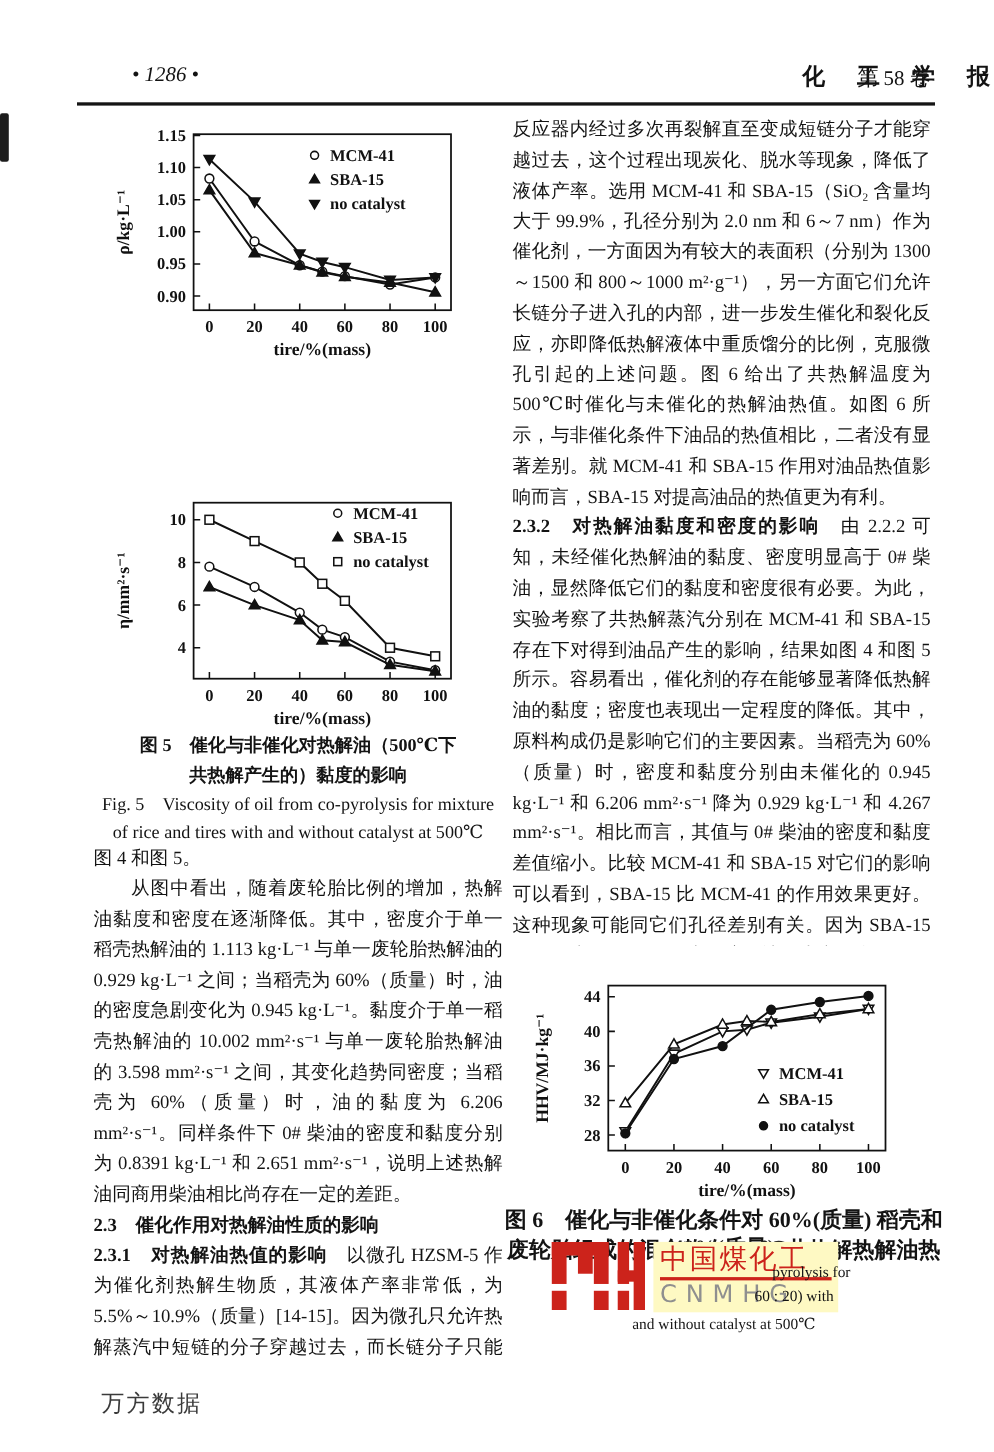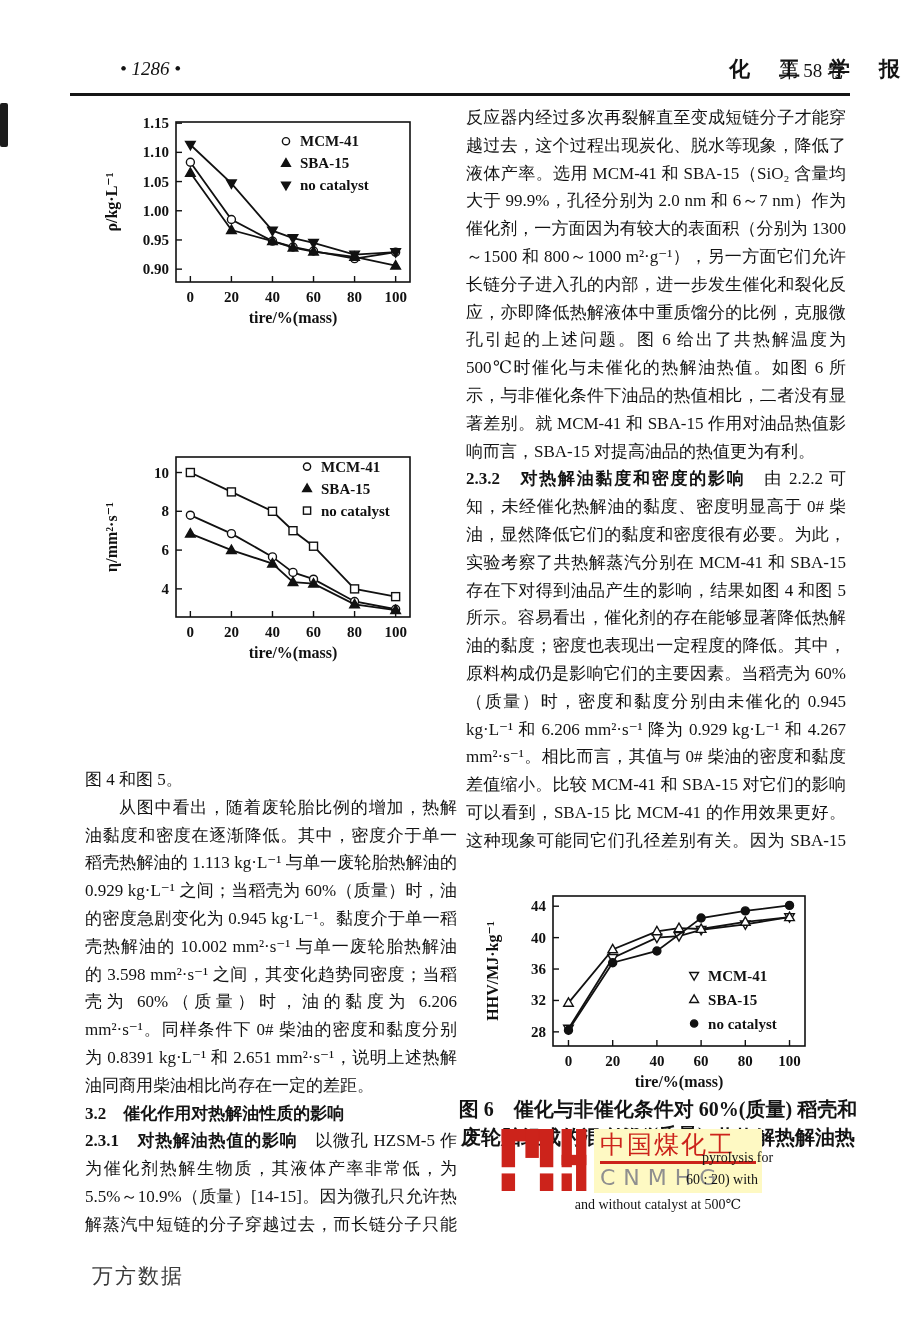--- a/index.html
+++ b/index.html
@@ -168,25 +168,31 @@
         <rect x="207.5263157894737" y="95.2121212121212" width="8" height="8" fill="#fff" stroke="#111" stroke-width="1.4"></rect>
         <rect x="248.57894736842107" y="137.87878787878788" width="8" height="8" fill="#fff" stroke="#111" stroke-width="1.4"></rect>
         <rect x="289.63157894736844" y="145.63636363636363" width="8" height="8" fill="#fff" stroke="#111" stroke-width="1.4"></rect>
         <circle cx="205.04000000000002" cy="19.6" r="3.6" fill="#fff" stroke="#111" stroke-width="1.4"></circle>
         <text x="219.04000000000002" y="24.6" fill="#111" style="font-family:&quot;Liberation Serif&quot;,&quot;DejaVu Serif&quot;,serif;font-size:15px;font-weight:600;" text-anchor="start">MCM-41</text>
         <polygon points="205.04000000000002,37 200.64000000000001,44.6 209.44000000000003,44.6" fill="#111" stroke="#111" stroke-width="1.4"></polygon>
         <text x="219.04000000000002" y="46.6" fill="#111" style="font-family:&quot;Liberation Serif&quot;,&quot;DejaVu Serif&quot;,serif;font-size:15px;font-weight:600;" text-anchor="start">SBA-15</text>
         <rect x="201.44000000000003" y="60" width="7.2" height="7.2" fill="#fff" stroke="#111" stroke-width="1.4"></rect>
         <text x="219.04000000000002" y="68.6" fill="#111" style="font-family:&quot;Liberation Serif&quot;,&quot;DejaVu Serif&quot;,serif;font-size:15px;font-weight:600;" text-anchor="start">no catalyst</text>
       </svg></div>
+  <div class="cap" id="cap5">
+    <div class="zh">图 5　催化与非催化对热解油（500℃下</div>
+    <div class="zh">共热解产生的）黏度的影响</div>
+    <div class="en">Fig. 5　Viscosity of oil from co-pyrolysis for mixture</div>
+    <div class="en">of rice and tires with and without catalyst at 500℃</div>
+  </div>
 
   <div class="bt" id="lbody">
     <p>图 4 和图 5。</p>
     <p class="ind">从图中看出，随着废轮胎比例的增加，热解油黏度和密度在逐渐降低。其中，密度介于单一稻壳热解油的 1.113 kg·L⁻¹ 与单一废轮胎热解油的 0.929 kg·L⁻¹ 之间；当稻壳为 60%（质量）时，油的密度急剧变化为 0.945 kg·L⁻¹。黏度介于单一稻壳热解油的 10.002 mm²·s⁻¹ 与单一废轮胎热解油的 3.598 mm²·s⁻¹ 之间，其变化趋势同密度；当稻壳为 60%（质量）时，油的黏度为 6.206 mm²·s⁻¹。同样条件下 0# 柴油的密度和黏度分别为 0.8391 kg·L⁻¹ 和 2.651 mm²·s⁻¹，说明上述热解油同商用柴油相比尚存在一定的差距。</p>
-    <p class="hb">3.2　催化作用对热解油性质的影响</p>
+    <p class="hb">2.3　催化作用对热解油性质的影响</p>
     <p>
       <b>2.3.1　对热解油热值的影响　</b><span>以微孔 HZSM-5 作为催化剂热解生物质，其液体产率非常低，为 5.5%～10.9%（质量）[14-15]。因为微孔只允许热解蒸汽中短链的分子穿越过去，而长链分子只能在</span>
     </p>
   </div>
 
   <div class="bt" id="rbody">
     <p>反应器内经过多次再裂解直至变成短链分子才能穿越过去，这个过程出现炭化、脱水等现象，降低了液体产率。选用 MCM-41 和 SBA-15（SiO₂ 含量均大于 99.9%，孔径分别为 2.0 nm 和 6～7 nm）作为催化剂，一方面因为有较大的表面积（分别为 1300～1500 和 800～1000 m²·g⁻¹），另一方面它们允许长链分子进入孔的内部，进一步发生催化和裂化反应，亦即降低热解液体中重质馏分的比例，克服微孔引起的上述问题。图 6 给出了共热解温度为 500℃时催化与未催化的热解油热值。如图 6 所示，与非催化条件下油品的热值相比，二者没有显著差别。就 MCM-41 和 SBA-15 作用对油品热值影响而言，SBA-15 对提高油品的热值更为有利。</p>
     <p>
       <b>2.3.2　对热解油黏度和密度的影响　</b><span>由 2.2.2 可知，未经催化热解油的黏度、密度明显高于 0# 柴油，显然降低它们的黏度和密度很有必要。为此，实验考察了共热解蒸汽分别在 MCM-41 和 SBA-15 存在下对得到油品产生的影响，结果如图 4 和图 5 所示。容易看出，催化剂的存在能够显著降低热解油的黏度；密度也表现出一定程度的降低。其中，原料构成仍是影响它们的主要因素。当稻壳为 60%（质量）时，密度和黏度分别由未催化的 0.945 kg·L⁻¹ 和 6.206 mm²·s⁻¹ 降为 0.929 kg·L⁻¹ 和 4.267 mm²·s⁻¹。相比而言，其值与 0# 柴油的密度和黏度差值缩小。比较 MCM-41 和 SBA-15 对它们的影响可以看到，SBA-15 比 MCM-41 的作用效果更好。这种现象可能同它们孔径差别有关。因为 SBA-15 的孔径比 MCM-41 更大，这会让更大和更多的分子进入催化剂孔内发生催化裂化和重排反应，使分子量变小，从而导致黏度、密度降低。</span>
     </p>

